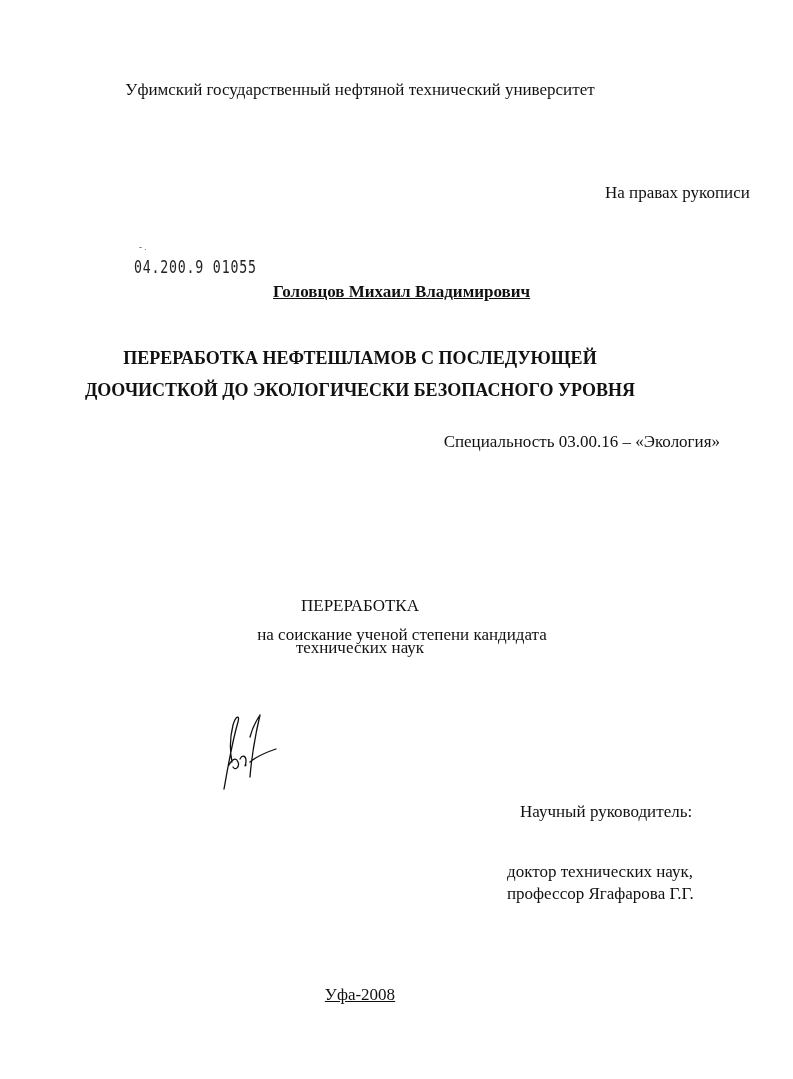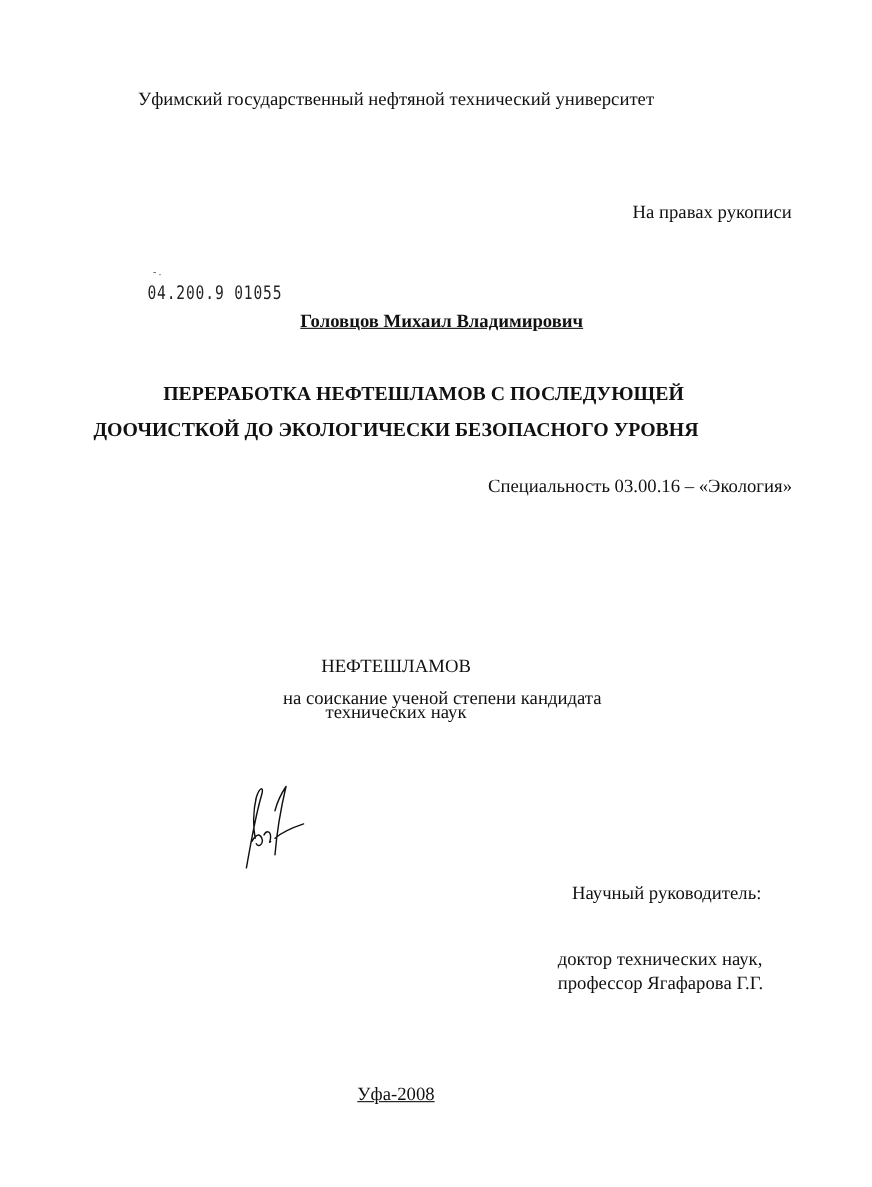--- a/index.html
+++ b/index.html
@@ -20,33 +20,33 @@
     .stamp-dots { font-size: 9px; color:#333; }
     .sig { position: absolute; left: 216px; top: 707px; width: 70px; height: 90px; }
   </style>
 </head>
 <body>
 
 <div>
 
   <div class="abs center t17" style="top:80px;">Уфимский государственный нефтяной технический университет</div>
 
-  <div class="abs t17" style="top:183px; left:575px;">На правах рукописи</div>
+  <div class="abs t17" style="top:183px; left:605px;">На правах рукописи</div>
 
   <div class="abs stamp-dots" style="top:242px; left:139px;">- .</div>
   <div class="abs stamp" style="top:257px; left:134px;">04.200.9 01055</div>
 
   <div class="abs t17 bold" style="top:282px; left:273px;text-decoration:underline;">Головцов Михаил Владимирович</div>
 
-  <div class="abs center t18 bold" style="top:348px;padding-left:25px;">ПЕРЕРАБОТКА НЕФТЕШЛАМОВ С ПОСЛЕДУЮЩЕЙ</div>
+  <div class="abs center t18 bold" style="top:348px;">ПЕРЕРАБОТКА НЕФТЕШЛАМОВ С ПОСЛЕДУЮЩЕЙ</div>
   <div class="abs center t18 bold" style="top:380px;">ДООЧИСТКОЙ ДО ЭКОЛОГИЧЕСКИ БЕЗОПАСНОГО УРОВНЯ</div>
 
   <div class="abs center t17" style="top:432px;text-align:right;">Специальность 03.00.16 – «Экология»</div>
 
-  <div class="abs center t17" style="top:596px;">НЕФТЕШЛАМОВ</div>
+  <div class="abs center t17" style="top:596px;">ПЕРЕРАБОТКА</div>
   <div class="abs center t17" style="top:625px;padding-left:42px;">на соискание ученой степени кандидата</div>
   <div class="abs center t17" style="top:638px;">технических наук</div>
 
   <svg class="sig" viewBox="0 0 70 90">
     <path d="M8 82 C 12 60, 16 35, 22 15 C 24 8, 20 8, 17 18 C 14 30, 14 45, 16 55 M13 58 C 16 52, 20 50, 22 55 C 24 60, 19 64, 17 60 M24 52 C 26 48, 30 48, 30 54 C 30 58, 28 60, 30 58 M34 30 C 36 22, 40 14, 44 8 M44 8 C 40 25, 36 45, 34 70 M34 55 C 40 50, 48 46, 60 42" fill="none" stroke="#111" stroke-width="1.3" stroke-linecap="round"></path>
   </svg>
 
   <div class="abs t17" style="top:802px; left:507px;margin-left:13px;">Научный руководитель:</div>
 
   <div class="abs t17" style="top:862px; left:507px;">доктор технических наук,</div>

